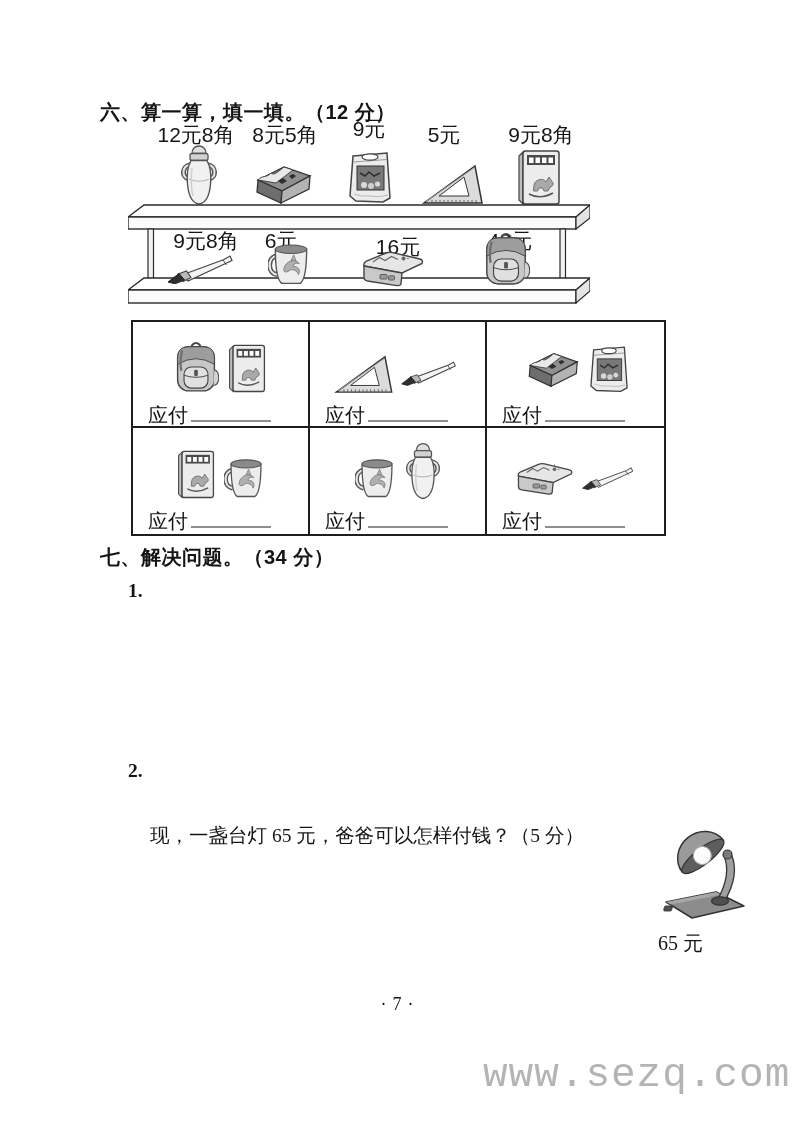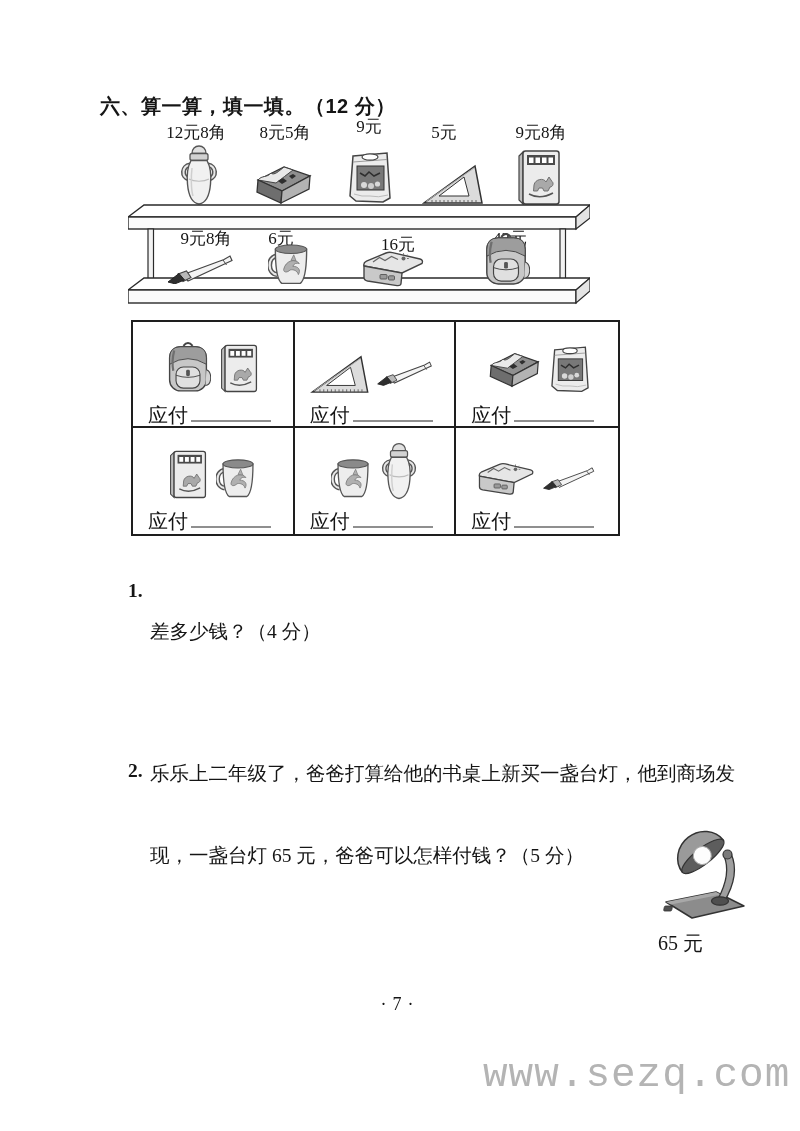--- a/index.html
+++ b/index.html
@@ -1,24 +1,24 @@
 <!DOCTYPE html>
 <html><head>
 <meta charset="utf-8">
 <style>
   html,body{margin:0;padding:0;background:#fff;}
   .page{position:relative;width:800px;height:1131px;background:#ffffff;overflow:hidden;
         font-family:"Liberation Serif",serif;color:#151515;}
   .heading{position:absolute;font-family:"Liberation Sans",sans-serif;font-weight:bold;
            font-size:20px;white-space:nowrap;letter-spacing:0.5px;}
-  .price{position:absolute;width:100px;text-align:center;font-size:17px;
-         font-family:Liberation Serif, serif;white-space:nowrap;}
+  .price{position:absolute;width:100px;text-align:center;font-size:21px;
+         font-family:Liberation Sans, sans-serif;white-space:nowrap;}
   .item{position:absolute;}
   .shelf-svg{position:absolute;left:128px;top:202px;}
-  .paytable{position:absolute;left:131px;top:320px;width:489px;height:216px;
+  .paytable{position:absolute;left:131px;top:320px;width:535px;height:216px;
             border:2px solid #1e1e1e;display:grid;
             grid-template-columns:1fr 1fr 1fr;grid-template-rows:1fr 1fr;box-sizing:border-box;}
   .paycell{border-right:2px solid #1e1e1e;border-bottom:2px solid #1e1e1e;overflow:hidden;}
   .paycell:nth-child(3n){border-right:none;}
   .paycell:nth-child(n+4){border-bottom:none;}
   .cellicons{height:64px;margin-top:9px;display:flex;justify-content:center;
              align-items:flex-end;gap:6px;}
   .payline{margin:7px 0 0 15px;font-size:20px;white-space:nowrap;}
   .blank{display:inline-block;width:80px;height:14px;border-bottom:2px solid #8f8f8f;
          margin-left:3px;vertical-align:baseline;}
@@ -135,21 +135,21 @@
         <ellipse cx="40" cy="34" rx="26" ry="8" fill="#5d5d5d" stroke="#333" stroke-width="1.2"></ellipse>
         <circle cx="40" cy="33" r="9" fill="#fdfdfd" stroke="#aaa" stroke-width="1"></circle>
       </g>
       <rect x="24" y="82" width="8" height="5" rx="1.2" fill="#4f4f4f" stroke="#333" stroke-width="0.8" transform="skewX(-12)"></rect>
     </symbol>
   </defs>
 </svg>
 
 <div class="page">
 
-  <div class="heading" style="left:100px;top:93px;">六、算一算，填一填。（12 分）</div>
+  <div class="heading" style="left:100px;top:99px;">六、算一算，填一填。（12 分）</div>
 
   <div class="price" style="left:146px;top:121px;">12元8角</div>
   <div class="price" style="left:235px;top:121px;">8元5角</div>
   <div class="price" style="left:319px;top:115px;">9元</div>
   <div class="price" style="left:394px;top:121px;">5元</div>
   <div class="price" style="left:491px;top:121px;">9元8角</div>
 
   <svg class="item" style="left:180px;top:144px;" width="38" height="62">
       <use href="#sym-bottle"></use>
     </svg>
@@ -257,27 +257,26 @@
             <use href="#sym-pencilcase"></use>
           </svg>
         <svg width="58" height="26" style="margin-bottom:10px">
             <use href="#sym-brush"></use>
           </svg>
       </div>
       <div class="payline"><span>应付</span><span class="blank"></span></div>
     </div>
   </div>
 
+  <div class="heading" style="left:100px;top:544px;">七、解决问题。（34 分）</div>
 
   <div class="probnum" style="left:128px;top:580px;">1.</div>
-  <div class="bodyline" style="left:150px;top:618px;">差多少钱？（4 分）</div>
 
   <div class="probnum" style="left:128px;top:760px;">2.</div>
-  <div class="bodyline" style="left:150px;top:760px;">乐乐上二年级了，爸爸打算给他的书桌上新买一盏台灯，他到商场发</div>
-  <div class="bodyline" style="left:150px;top:842px;">现，一盏台灯 65 元，爸爸可以怎样付钱？（5 分）</div>
+  <div class="bodyline" style="left:150px;top:822px;">现，一盏台灯 65 元，爸爸可以怎样付钱？（5 分）</div>
 
   <svg class="item" style="left:658px;top:824px;" width="92" height="102">
       <use href="#sym-lamp"></use>
     </svg>
   <div class="lampprice">65 元</div>
 
   <div class="pagenum">·7·</div>
   <div class="watermark">www.sezq.com</div>
 
 </div>

